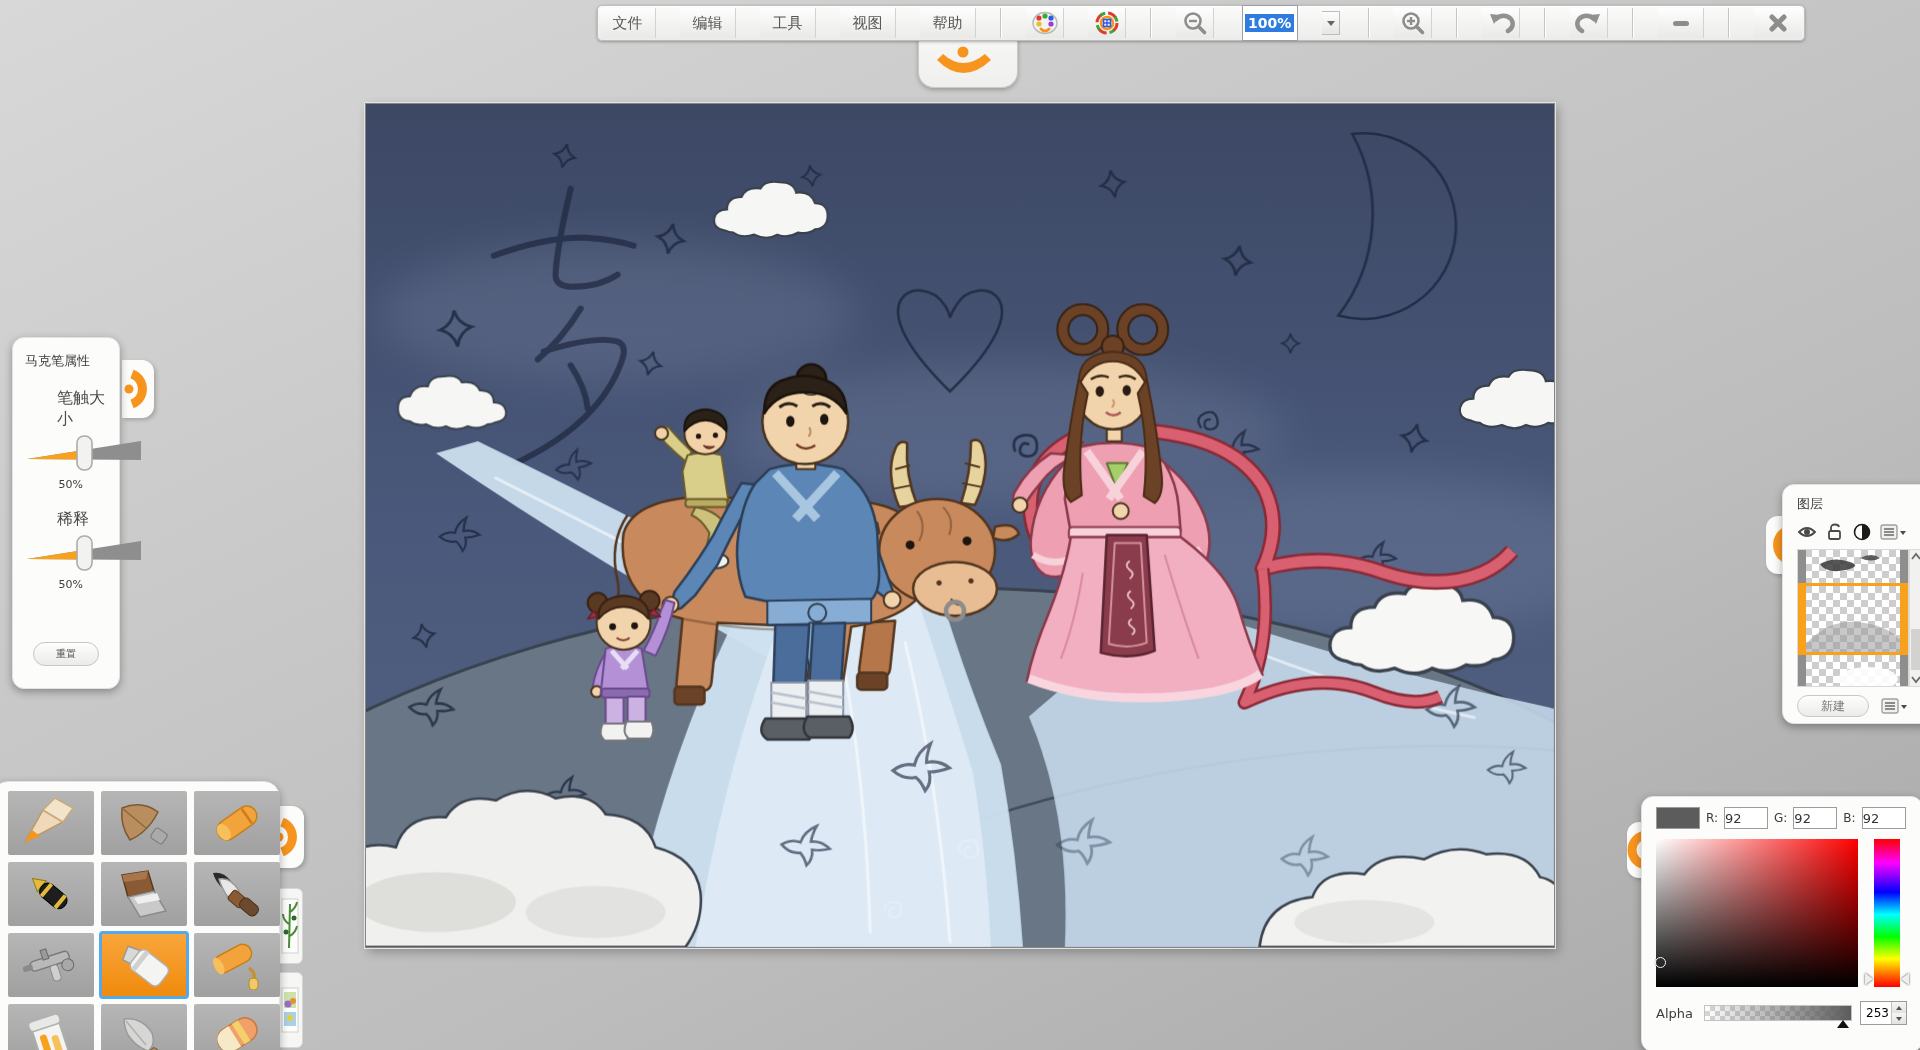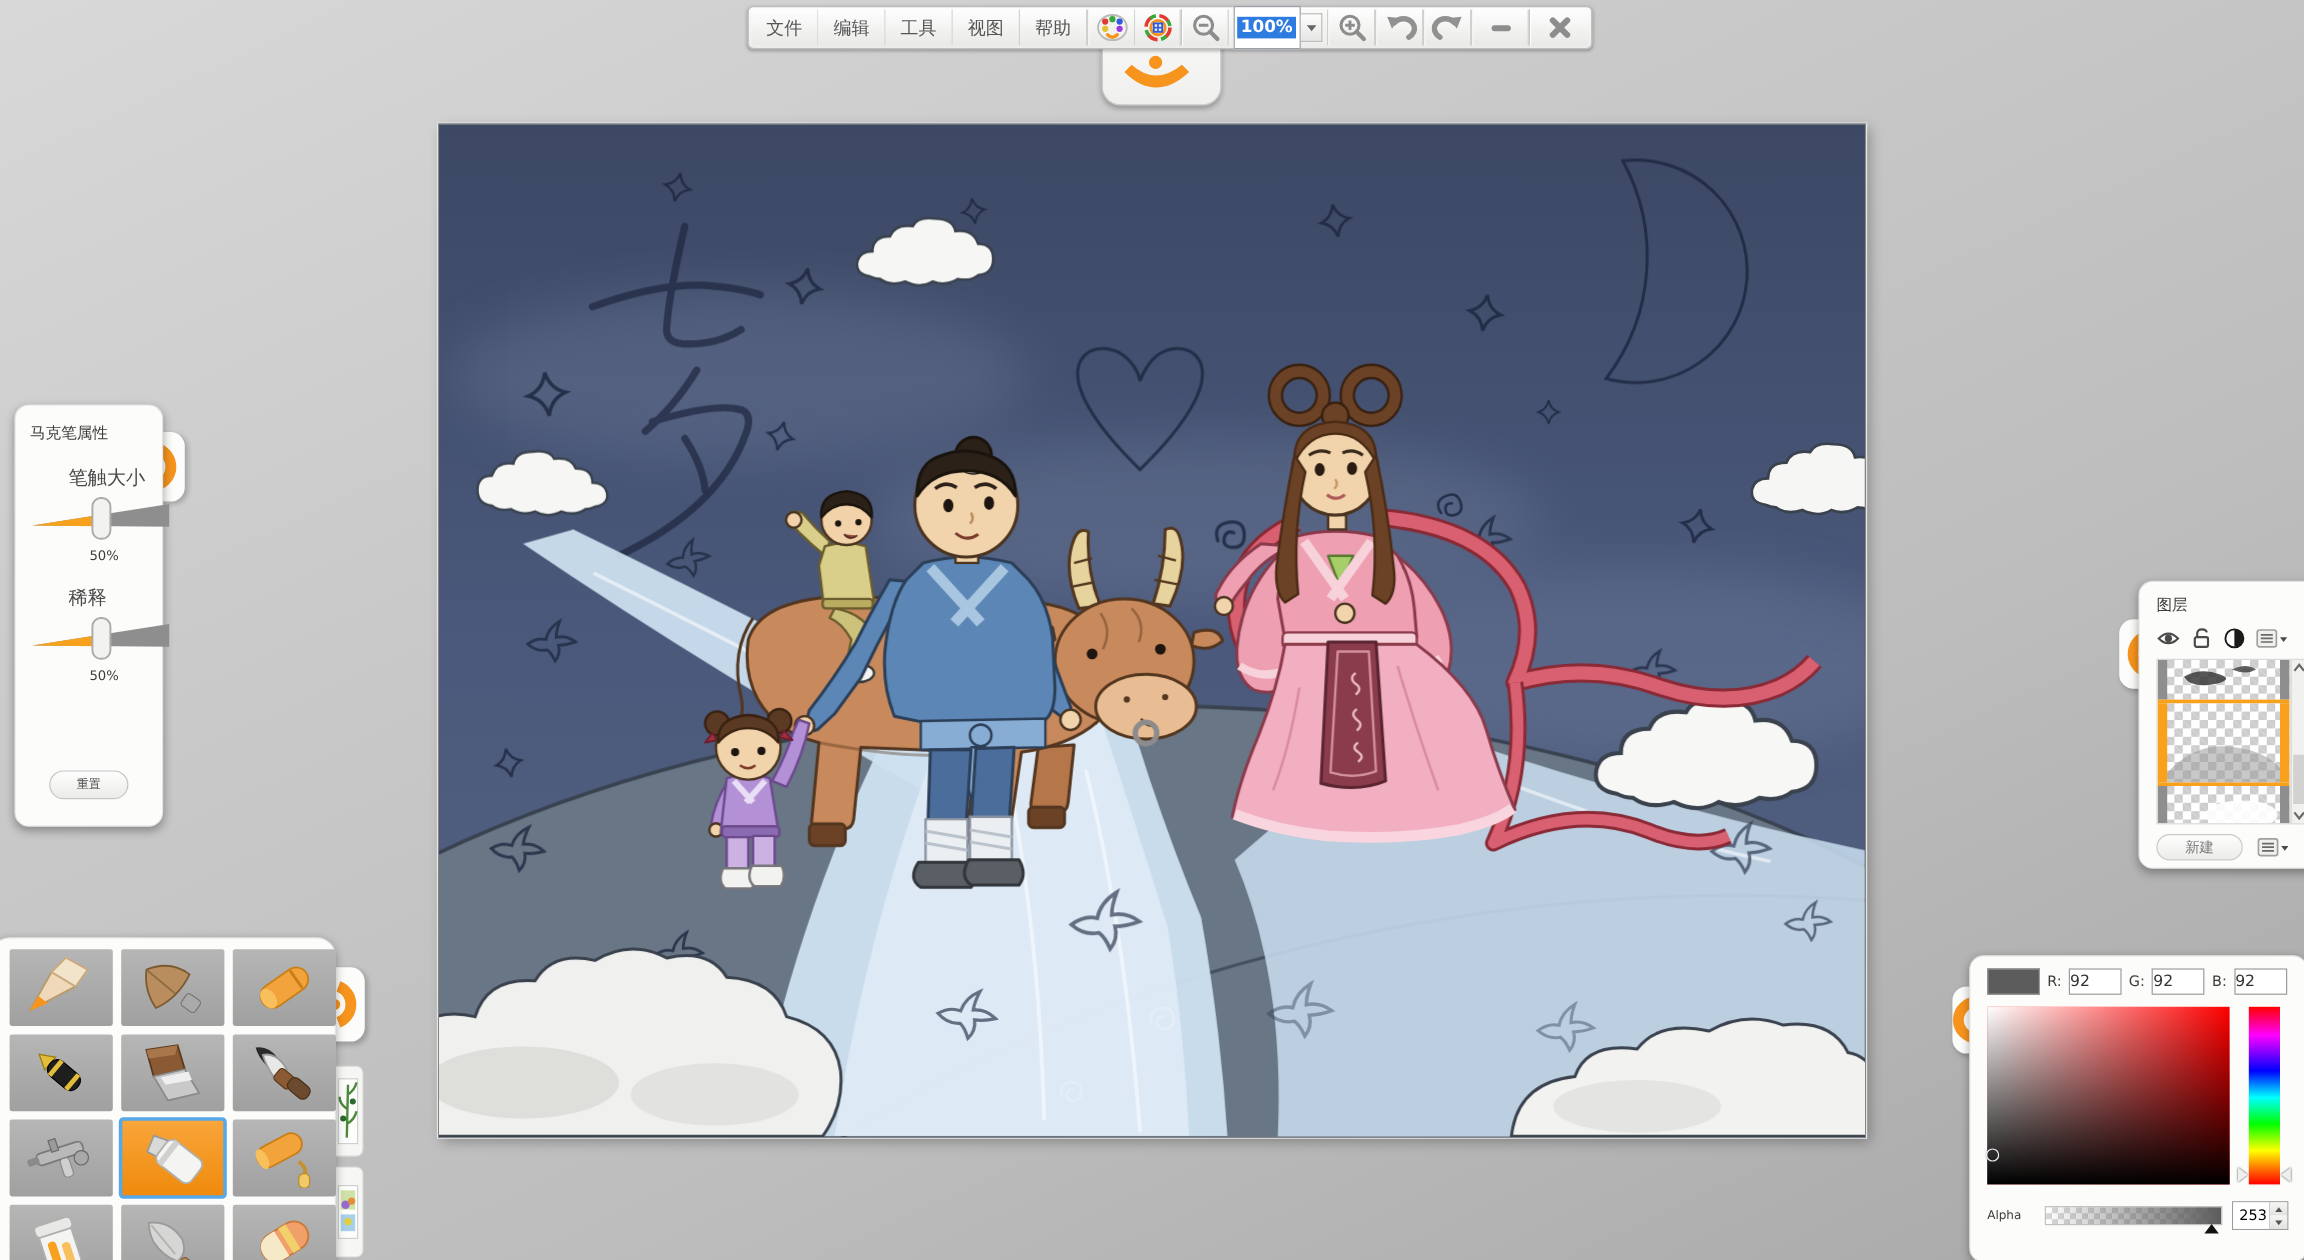--- a/index.html
+++ b/index.html
@@ -12,23 +12,23 @@
   
   .canvas-wrap {
     position:absolute; left:365px; top:103px; width:1190px; height:845px;
     border:1px solid #858585; box-shadow:0 0 0 1px #e4e4e2, 3px 4px 10px rgba(0,0,0,.28);
     background:#3e4a66;
   }
   .canvas-wrap svg { display:block; width:100%; height:100%; }
 
   
   .toolbar {
-    position:absolute; left:623px; top:5px; height:36px; display:flex; align-items:stretch;
+    position:absolute; left:597px; top:5px; height:36px; display:flex; align-items:stretch;
     background:linear-gradient(#fbfbfa,#ececea); border:1px solid #bdbdbb; border-radius:5px;
-    box-shadow:0 1px 3px rgba(0,0,0,.3), inset 0 1px 0 #fff; z-index:30; padding:2px;
+    box-shadow:0 1px 3px rgba(0,0,0,.3), inset 0 1px 0 #fff; z-index:30; padding:2px;gap:24px;
   }
   .tb-btn {
     min-width:56px; padding:0 10px; display:flex; align-items:center; justify-content:center;
     font-size:15px; color:#555; background:linear-gradient(#fefefe,#e9e9e7);
     border-right:1px solid #d3d3d1; cursor:default; white-space:nowrap;
   }
   .tb-btn:first-child { border-radius:3px 0 0 3px; }
   .tb-icon-btn { min-width:38px; padding:0 4px; }
   .tb-sep { width:2px; background:linear-gradient(#c6c6c4,#c6c6c4); border-right:1px solid #fff; }
   .zoom-field {
@@ -45,21 +45,21 @@
     background:linear-gradient(#fbfbfa,#efefed); border:1px solid #c9c9c7; border-top:none;
     border-radius:0 0 16px 16px; box-shadow:0 2px 4px rgba(0,0,0,.25);
   }
 
   
   .panel { position:absolute; background:#fcfcfb; border:1px solid #e2e2e0; border-radius:12px;
     box-shadow:0 3px 8px rgba(0,0,0,.32); z-index:25; }
   .side-handle { position:absolute; background:#fcfcfb; box-shadow:2px 2px 4px rgba(0,0,0,.2); z-index:24; }
 
   
-  .marker-panel { left:12px; top:337px; width:124px; height:352px; padding:14px 12px; }
+  .marker-panel { left:12px; top:337px; width:108px; height:352px; padding:14px 12px; }
   .mp-title { font-size:13px; color:#3c3c3c; margin-bottom:18px; }
   .mp-label { font-size:16px; color:#4a4a4a; margin-bottom:4px;margin-left:32px; }
   .mp-val { font-size:11px; color:#3c3c3c; text-align:right; padding-right:24px; margin:2px 0 18px; }
   .mp-reset { position:absolute; left:50%; transform:translateX(-50%); bottom:22px; width:66px; height:24px;
     border:1.5px solid #c6c6c4; border-radius:12px; background:linear-gradient(#fefefe,#ebebe9);
     font-size:10px; color:#4a4a4a; display:flex; align-items:center; justify-content:center; }
   .marker-handle { left:122px; top:360px; width:32px; height:58px; border-radius:0 12px 12px 0; }
 
   
   .tool-palette { left:-8px; top:781px; width:288px; height:285px; border-radius:16px; padding:9px 0 0 15px; }
@@ -104,21 +104,21 @@
     border-radius:50%; box-shadow:0 0 1px #333; }
   .cp-hue { position:relative; float:left; margin-left:16px; width:26px; height:148px;
     background:linear-gradient(to bottom,#ff0000 0%,#ff00ff 16%,#0000ff 36%,#00ffff 51%,#00ff00 66%,#ffff00 81%,#ff6600 92%,#ff0000 100%); }
   .hue-mark-l { position:absolute; left:-9px; bottom:2px; width:0; height:0;
     border-top:6px solid transparent; border-bottom:6px solid transparent; border-left:8px solid #efefef;
     filter:drop-shadow(0 0 1px #444); }
   .hue-mark-r { position:absolute; right:-9px; bottom:2px; width:0; height:0;
     border-top:6px solid transparent; border-bottom:6px solid transparent; border-right:8px solid #efefef;
     filter:drop-shadow(0 0 1px #444); }
   .cp-alpha-row { clear:both; display:flex; align-items:center; gap:8px; padding-top:14px; }
-  .alpha-label { font-size:10px; color:#3c3c3c; width:40px; }
+  .alpha-label { font-size:13px; color:#3c3c3c; width:40px; }
   .alpha-track { position:relative; width:148px; height:16px; border:1px solid #c2c2c0;
     background-image:linear-gradient(to right, rgba(92,92,92,0), rgba(92,92,92,1)),
       linear-gradient(45deg,#d6d6d6 25%,transparent 25%,transparent 75%,#d6d6d6 75%),
       linear-gradient(45deg,#d6d6d6 25%,#ffffff 25%,#ffffff 75%,#d6d6d6 75%);
     background-size:100% 100%, 10px 10px, 10px 10px; background-position:0 0, 0 0, 5px 5px; }
   .alpha-mark { position:absolute; right:2px; bottom:-8px; width:0; height:0;
     border-left:6px solid transparent; border-right:6px solid transparent; border-bottom:8px solid #111; }
   .spinbox { display:flex; align-items:center; border:1px solid #9c9c9c; background:#fff; height:24px; }
   .spin-val { width:30px; height:22px; border:none; font-size:12px; text-align:right; padding-right:2px;
     font-family:"DejaVu Sans","Liberation Sans",sans-serif; }

